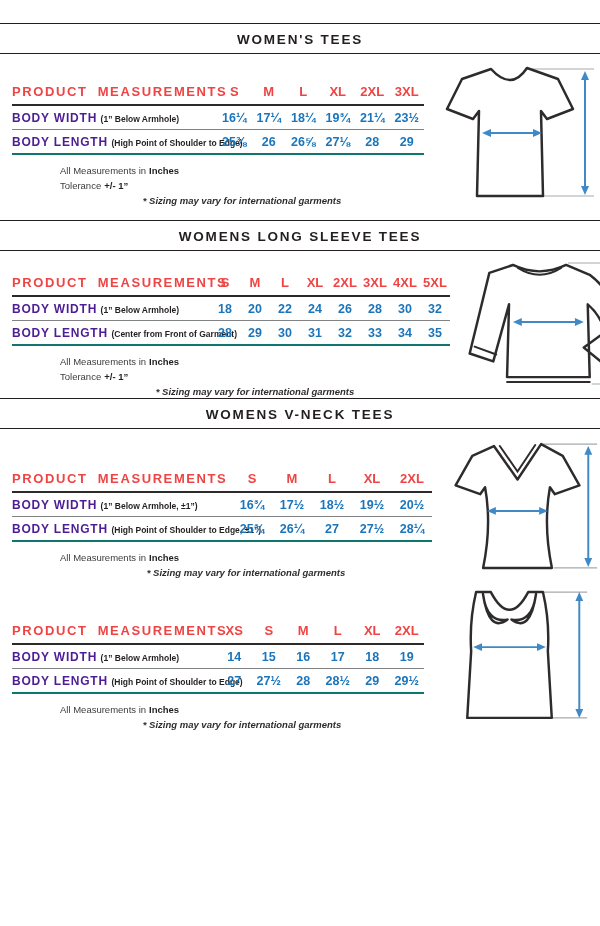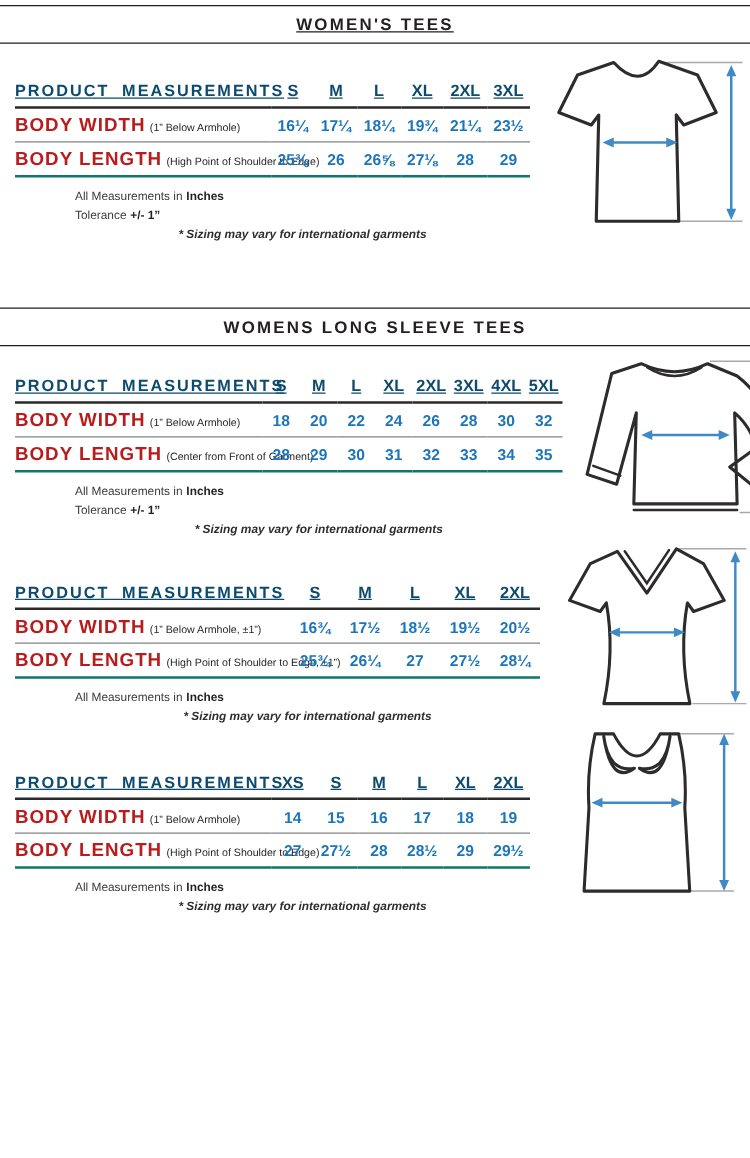--- a/index.html
+++ b/index.html
@@ -10,23 +10,22 @@
     color:#231f20;
   }
   .page { width:600px; height:926px; position:relative; }
 
   
   .title-bar {
     border-top:1.5px solid #231f20;
     border-bottom:1.5px solid #231f20;
     text-align:center;
     padding:6px 0 5px;
-    margin-top:45px;
-  }
-  .page > .title-bar:first-child { margin-top:4px;text-decoration:underline; }
+  }
+  .page > .title-bar:first-child { margin-top:23px; }
   .title-bar h2 {
     font-size:13.5px; font-weight:bold; letter-spacing:1.8px;
     color:#231f20; display:inline;
   }
 
   .section-body { display:flex; justify-content:space-between; padding:0 10px 0 12px; }
   .sb1 { height:166px; }
   .sb2 { height:147px; }
   .sb3 { height:148px; }
   .sb4 { height:354px; }
@@ -41,34 +40,33 @@
   .sb3 .right-col { width:172px; padding-top:3px; }
   .sb4 .right-col { width:172px; padding-top:5px; }
 
   table.meas { border-collapse:collapse; width:100%; table-layout:fixed; }
   table.meas th.lbl, table.meas td.lbl { text-align:left; }
   .sb1 table.meas th.lbl { width:205px; }
   .sb2 table.meas th.lbl { width:198px; }
   .sb3 table.meas th.lbl { width:220px; }
   .sb4 table.meas th.lbl { width:205px; }
   table.meas th { 
-    font-size:13px; font-weight:bold; color:#0c4a6e;
+    font-size:13px; font-weight:bold; color:#ef4444;
     padding:0 0 5px; text-align:center; vertical-align:bottom;
     border-bottom:2.5px solid #2b2a29;
-    text-decoration:underline;
   }
   table.meas th.lbl { letter-spacing:1.6px; word-spacing:5px; font-size:13px; white-space:nowrap; }
   table.meas td {
     font-size:12.5px; font-weight:bold; color:#1b75bb;
     text-align:center; padding:5px 0 4px; white-space:nowrap;
   }
   table.meas tbody tr.r1 td { border-bottom:1px solid #808285; }
   table.meas tbody tr.r2 td { border-bottom:2px solid #0f766e; }
-  .row-label { color:#b91c1c; font-weight:bold; font-size:15px; letter-spacing:0.8px; }
-  .row-note  { color:#231f20; font-weight:normal; font-size:8.5px; letter-spacing:0; }
+  .row-label { color:#4c1d95; font-weight:bold; font-size:12px; letter-spacing:0.8px; }
+  .row-note  { color:#231f20; font-weight:bold; font-size:8.5px; letter-spacing:0; }
 
   .footnotes { margin-top:8px;margin-left:48px; }
   .fn { font-size:9.5px; color:#3c3c3b; line-height:1.6; }
   .fn b { color:#231f20; margin-left:3px; }
   .fn.italic { font-style:italic; font-weight:bold; color:#2e2d2c;text-align:center; }
 
   svg.garment { display:block; }
   .outline { fill:#ffffff; stroke:#2e2b2c; stroke-width:2.5; stroke-linejoin:round; stroke-linecap:round; }
   .thin    { fill:none; stroke:#2e2b2c; stroke-width:2; stroke-linecap:round; }
   .ext     { stroke:#a7a9ac; stroke-width:1.2; }
@@ -208,20 +206,23 @@
         </g>
         <g>
           <line class="arrow" x1="174" y1="18" x2="174" y2="126"></line>
           <polygon class="ah" points="174,12 170,21 178,21"></polygon>
           <polygon class="ah" points="174,132 170,123 178,123"></polygon>
         </g>
       </svg>
     </div>
   </div>
 
+  <div class="title-bar">
+    <h2>WOMENS V-NECK TEES</h2>
+  </div>
   <div class="section-body sb3">
     <div class="left-col">
       <table class="meas">
         <thead>
           <tr>
             <th class="lbl">PRODUCT MEASUREMENTS</th>
             <th>S</th>
             <th>M</th>
             <th>L</th>
             <th>XL</th>

